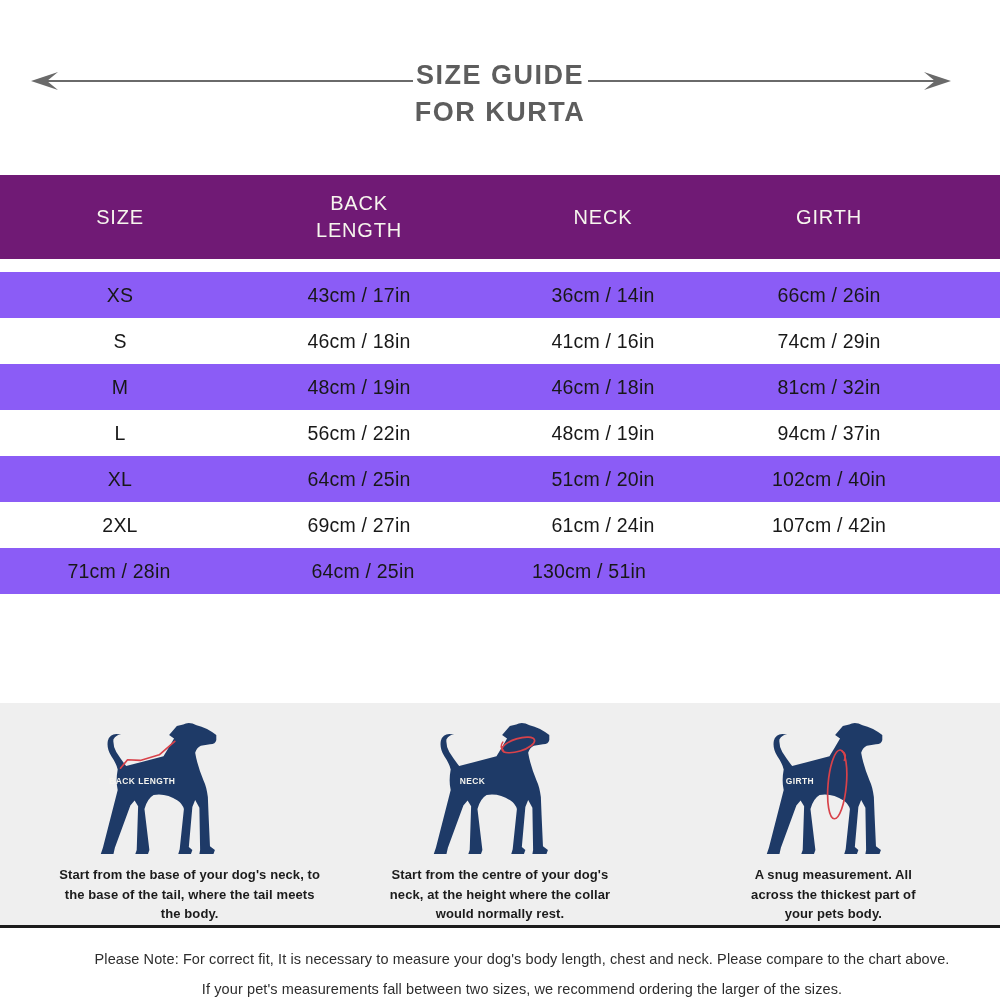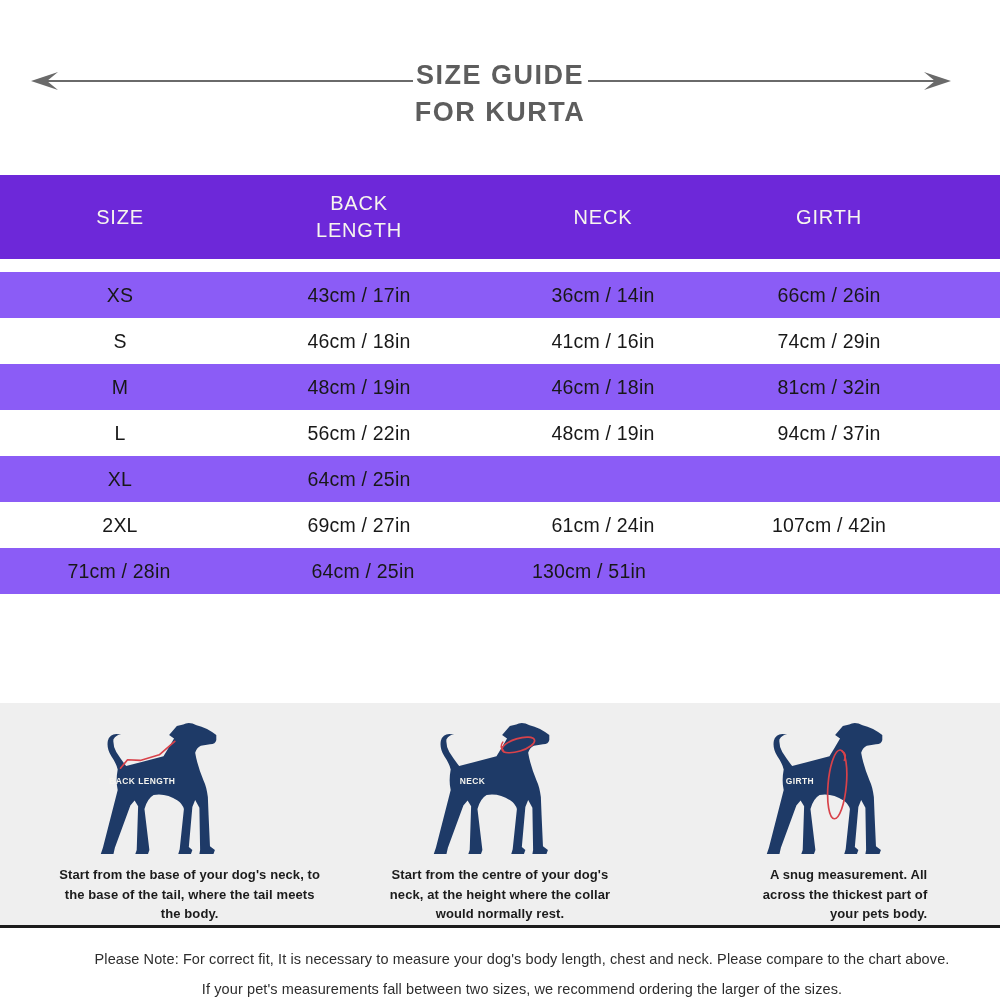--- a/index.html
+++ b/index.html
@@ -10,21 +10,21 @@
   .title-block { position:relative; height:175px; }
   .title-text { position:absolute; top:57px; left:0; width:100%; text-align:center;
                 color:#5d5d5d; font-size:27px; font-weight:600; letter-spacing:1.5px; line-height:37px; }
   .arrow { position:absolute; top:70px; }
   .arrow-left  { left:30px; }
   .arrow-right { left:588px; }
   .arrow svg { display:block; }
 
   
   .size-table { width:1000px; }
-  .thead { display:flex; height:84px; background:#6d28d9; align-items:center; }
+  .thead { display:flex; height:84px; background:#701a75; align-items:center; }
   .tr    { display:flex; height:46px; align-items:center; }
   .tr.stripe { background:#8b5cf6; }
   .th, .td { display:flex; align-items:center; justify-content:center; text-align:center; }
   .c1 { width:240px; }
   .c2 { width:238px; }
   .c3 { width:250px; }
   .c4 { width:272px; padding-right:70px; }
   .th { color:#f7f6ee; font-size:20px; letter-spacing:0.8px; font-weight:500; line-height:27px; }
   .th.c2 span { display:inline-block; max-width:90px; }
   .td { color:#181818; font-size:19.5px; letter-spacing:0.2px; }
@@ -33,21 +33,21 @@
   
   .guides-spacer { height:109px; background:#fff; }
   .guides { height:222px; background:#efefef; display:flex; padding-top:13px; }
   .guide { flex:1; display:flex; flex-direction:column; align-items:center; }
   .dog-svg { width:162px; height:141px; display:block; }
   .dog-svg text { font-family:"Liberation Sans", sans-serif; font-weight:700; fill:#f5f4ef; letter-spacing:0.6px; }
   .desc { margin-top:8px; font-size:13px; font-weight:700; color:#1b1b1b;
           text-align:center; line-height:1.5; letter-spacing:0.1px; }
   .guide:nth-child(1) .desc { max-width:262px;margin-left:46px; }
   .guide:nth-child(2) .desc { max-width:252px; }
-  .guide:nth-child(3) .desc { max-width:188px;text-align:right; }
+  .guide:nth-child(3) .desc { max-width:188px; }
 
   
   .footer { border-top:3px solid #1c1c1c; background:#fff; padding-top:16px; }
   .footer p { text-align:center; font-size:14.5px; color:#2d2d2d; line-height:30px; letter-spacing:0.1px;padding-left:44px; }
 
   .hidden-defs { position:absolute; width:0; height:0; overflow:hidden; }
 </style>
 </head>
 <body>
 
@@ -123,20 +123,22 @@
       </div>
       <div class="tr">
         <div class="td c1">L</div>
         <div class="td c2">56cm / 22in</div>
         <div class="td c3">48cm / 19in</div>
         <div class="td c4">94cm / 37in</div>
       </div>
       <div class="tr stripe">
         <div class="td c1">XL</div>
         <div class="td c2">64cm / 25in</div>
+        <div class="td c3">51cm / 20in</div>
+        <div class="td c4">102cm / 40in</div>
       </div>
       <div class="tr">
         <div class="td c1">2XL</div>
         <div class="td c2">69cm / 27in</div>
         <div class="td c3">61cm / 24in</div>
         <div class="td c4">107cm / 42in</div>
       </div>
       <div class="tr stripe">
         <div class="td c2">71cm / 28in</div>
         <div class="td c3">64cm / 25in</div>

